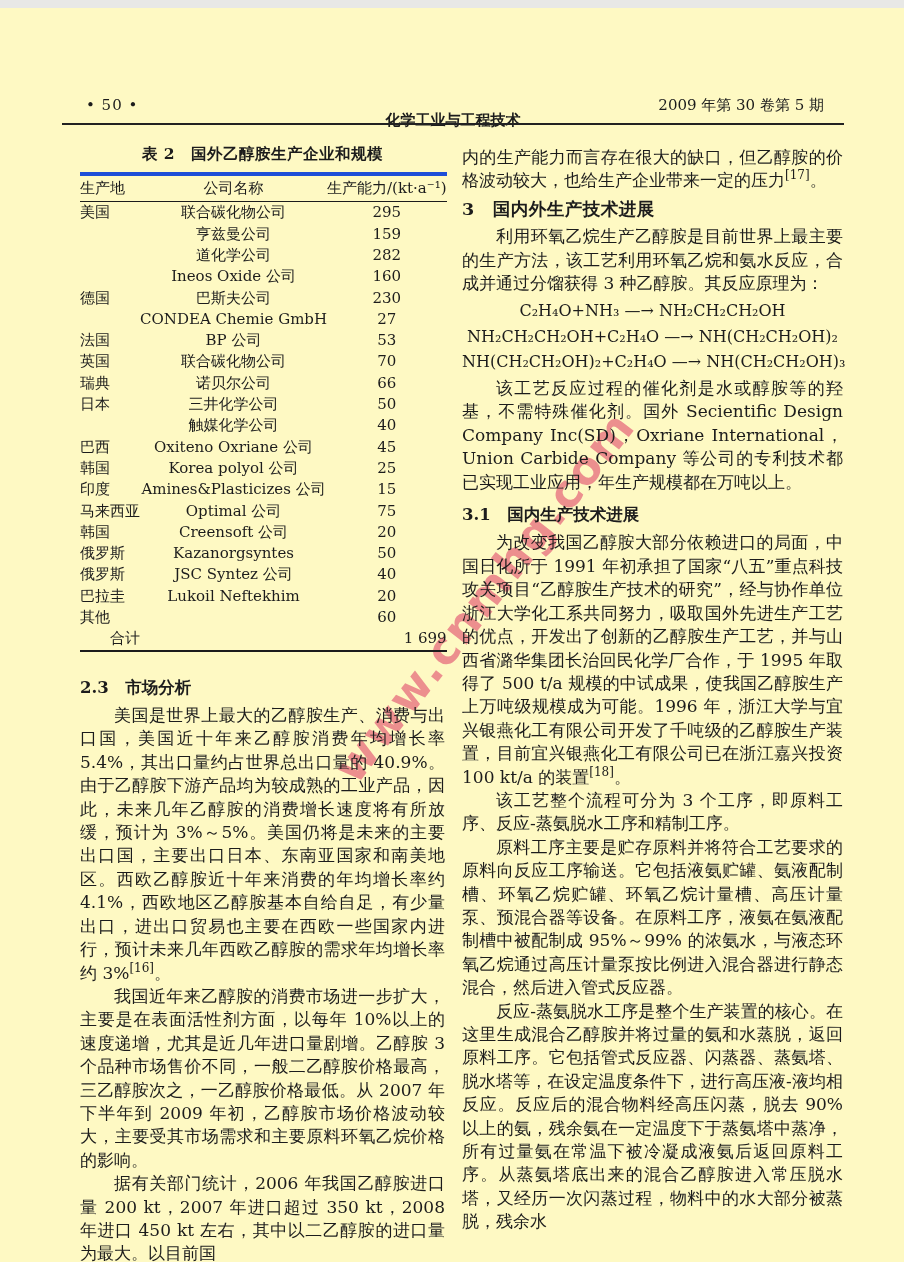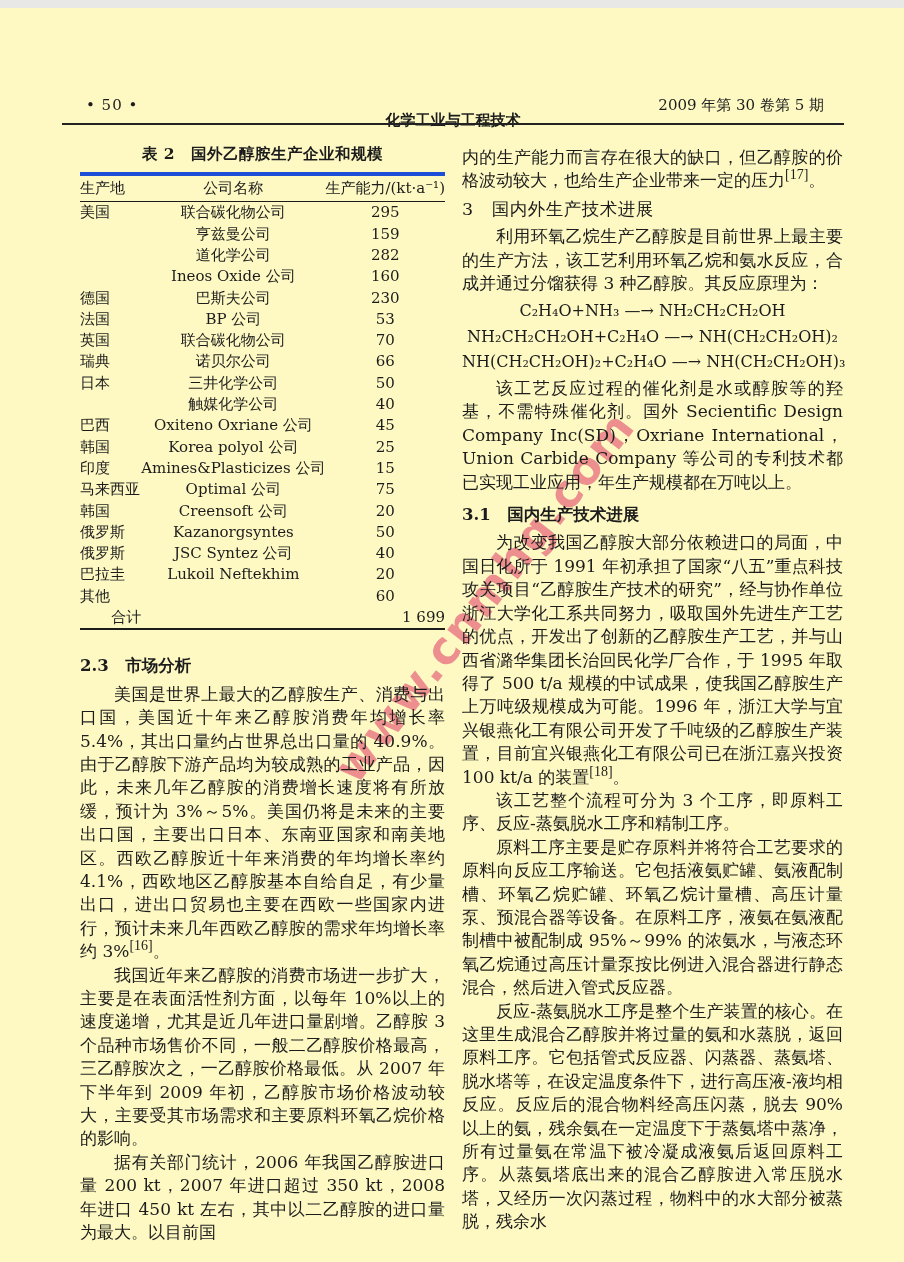--- a/index.html
+++ b/index.html
@@ -23,36 +23,36 @@
     font-size:45px; font-weight:600; letter-spacing:2px;
     color:rgba(224,78,110,0.62); white-space:nowrap; pointer-events:none;
   }
 
   
   .col { position:absolute; top:132px; font-size:17px; line-height:23.4px; text-align:justify; }
   .col-left  { left:80px;  width:365px; }
   .col-right { left:462px; width:381px; top:138px; }
   p { margin:0; }
   .indent { text-indent:2em; }
-  sup.ref { font-size:14px; vertical-align:super; line-height:0;font-family:Liberation Serif, serif; }
+  sup.ref { font-size:12px; vertical-align:super; line-height:0; }
 
   
   .tbl-caption { font-weight:bold; text-align:center; font-size:15.5px; margin:2px 0 7px 0; letter-spacing:0.5px; }
   table.cap-table { width:100%; border-collapse:collapse; font-size:15px; margin-bottom:0; }
   table.cap-table th, table.cap-table td { padding:0; height:21.3px; line-height:21.3px; font-weight:normal; white-space:nowrap; }
   table.cap-table thead th { border-top:4px solid #1d4ed8; border-bottom:1.2px solid #1c1c1c; height:25px; line-height:25px; }
   table.cap-table tbody tr:last-child td { border-bottom:2px solid #1c1c1c;text-align:right; }
   th.c0, td.c0 { text-align:left;  width:21%; }
   th.c1, td.c1 { text-align:center; width:50%; }
   th.c2 { text-align:right; width:29%; }
   td.c2 { text-align:center; padding-right:26px; }
 
   
   .h-sub { font-weight:bold; font-size:16.5px; margin:9px 0 5px 0; text-align:left; }
-  .h-main { font-weight:normal; font-size:17.5px; margin:5px 0 4px 0; text-align:left; letter-spacing:0.5px; }
+  .h-main { font-weight:bold; font-size:17.5px; margin:5px 0 4px 0; text-align:left; letter-spacing:0.5px; }
 
   
   .equations { margin:3px 0 3px 0; text-align:center; font-size:16px; line-height:25.2px; }
   .eq { white-space:nowrap; }
 
   .sec-2-3-block { margin-top:24px; }
 </style>
 </head>
 <body>
 
@@ -97,20 +97,25 @@
             <td class="c0"></td>
             <td class="c1">Ineos Oxide 公司</td>
             <td class="c2">160</td>
           </tr>
           <tr>
             <td class="c0">德国</td>
             <td class="c1">巴斯夫公司</td>
             <td class="c2">230</td>
           </tr>
           <tr>
+            <td class="c0"></td>
+            <td class="c1">CONDEA Chemie GmbH</td>
+            <td class="c2">27</td>
+          </tr>
+          <tr>
             <td class="c0">法国</td>
             <td class="c1">BP 公司</td>
             <td class="c2">53</td>
           </tr>
           <tr>
             <td class="c0">英国</td>
             <td class="c1">联合碳化物公司</td>
             <td class="c2">70</td>
           </tr>
           <tr>

